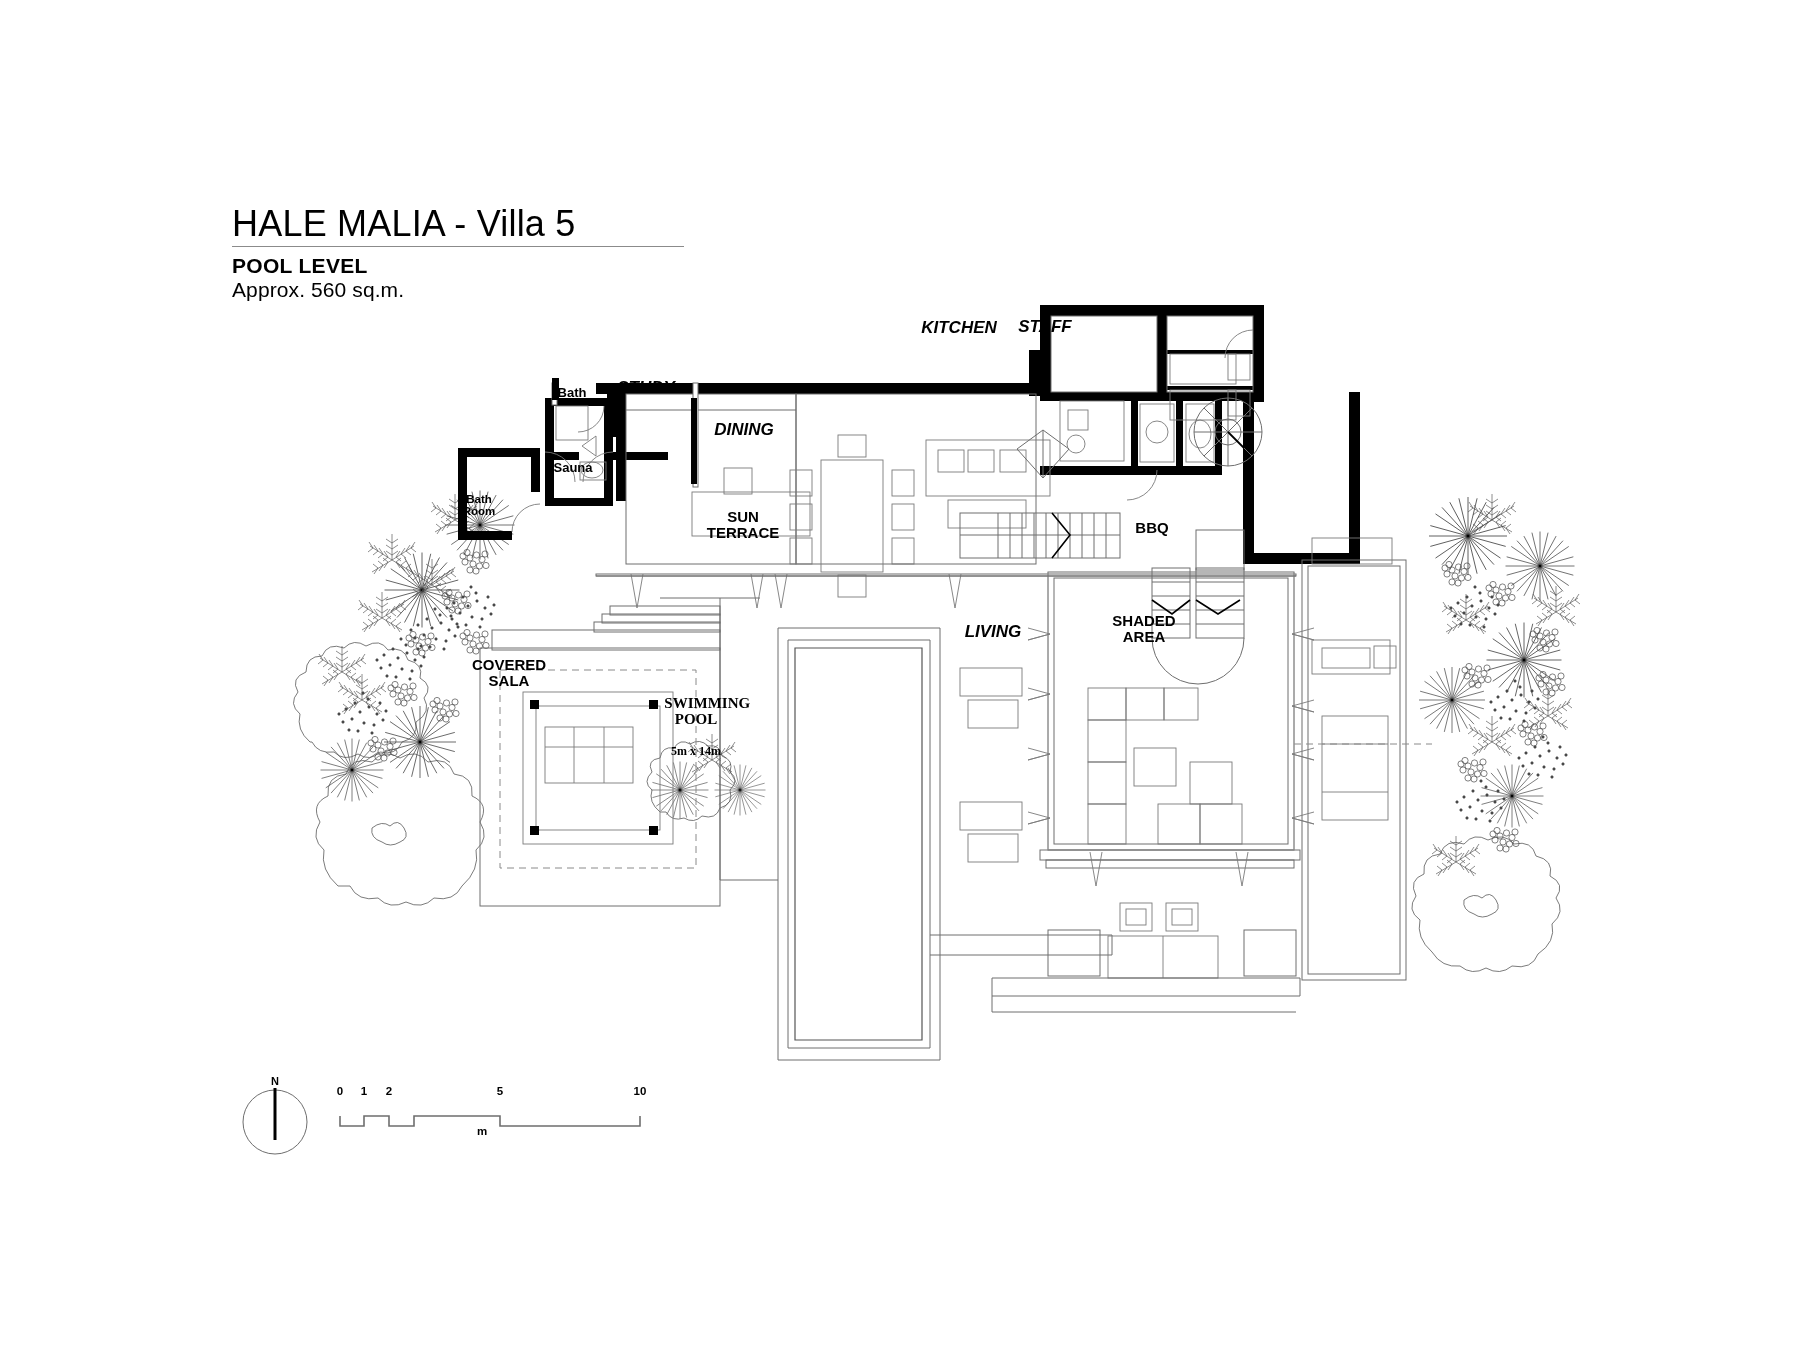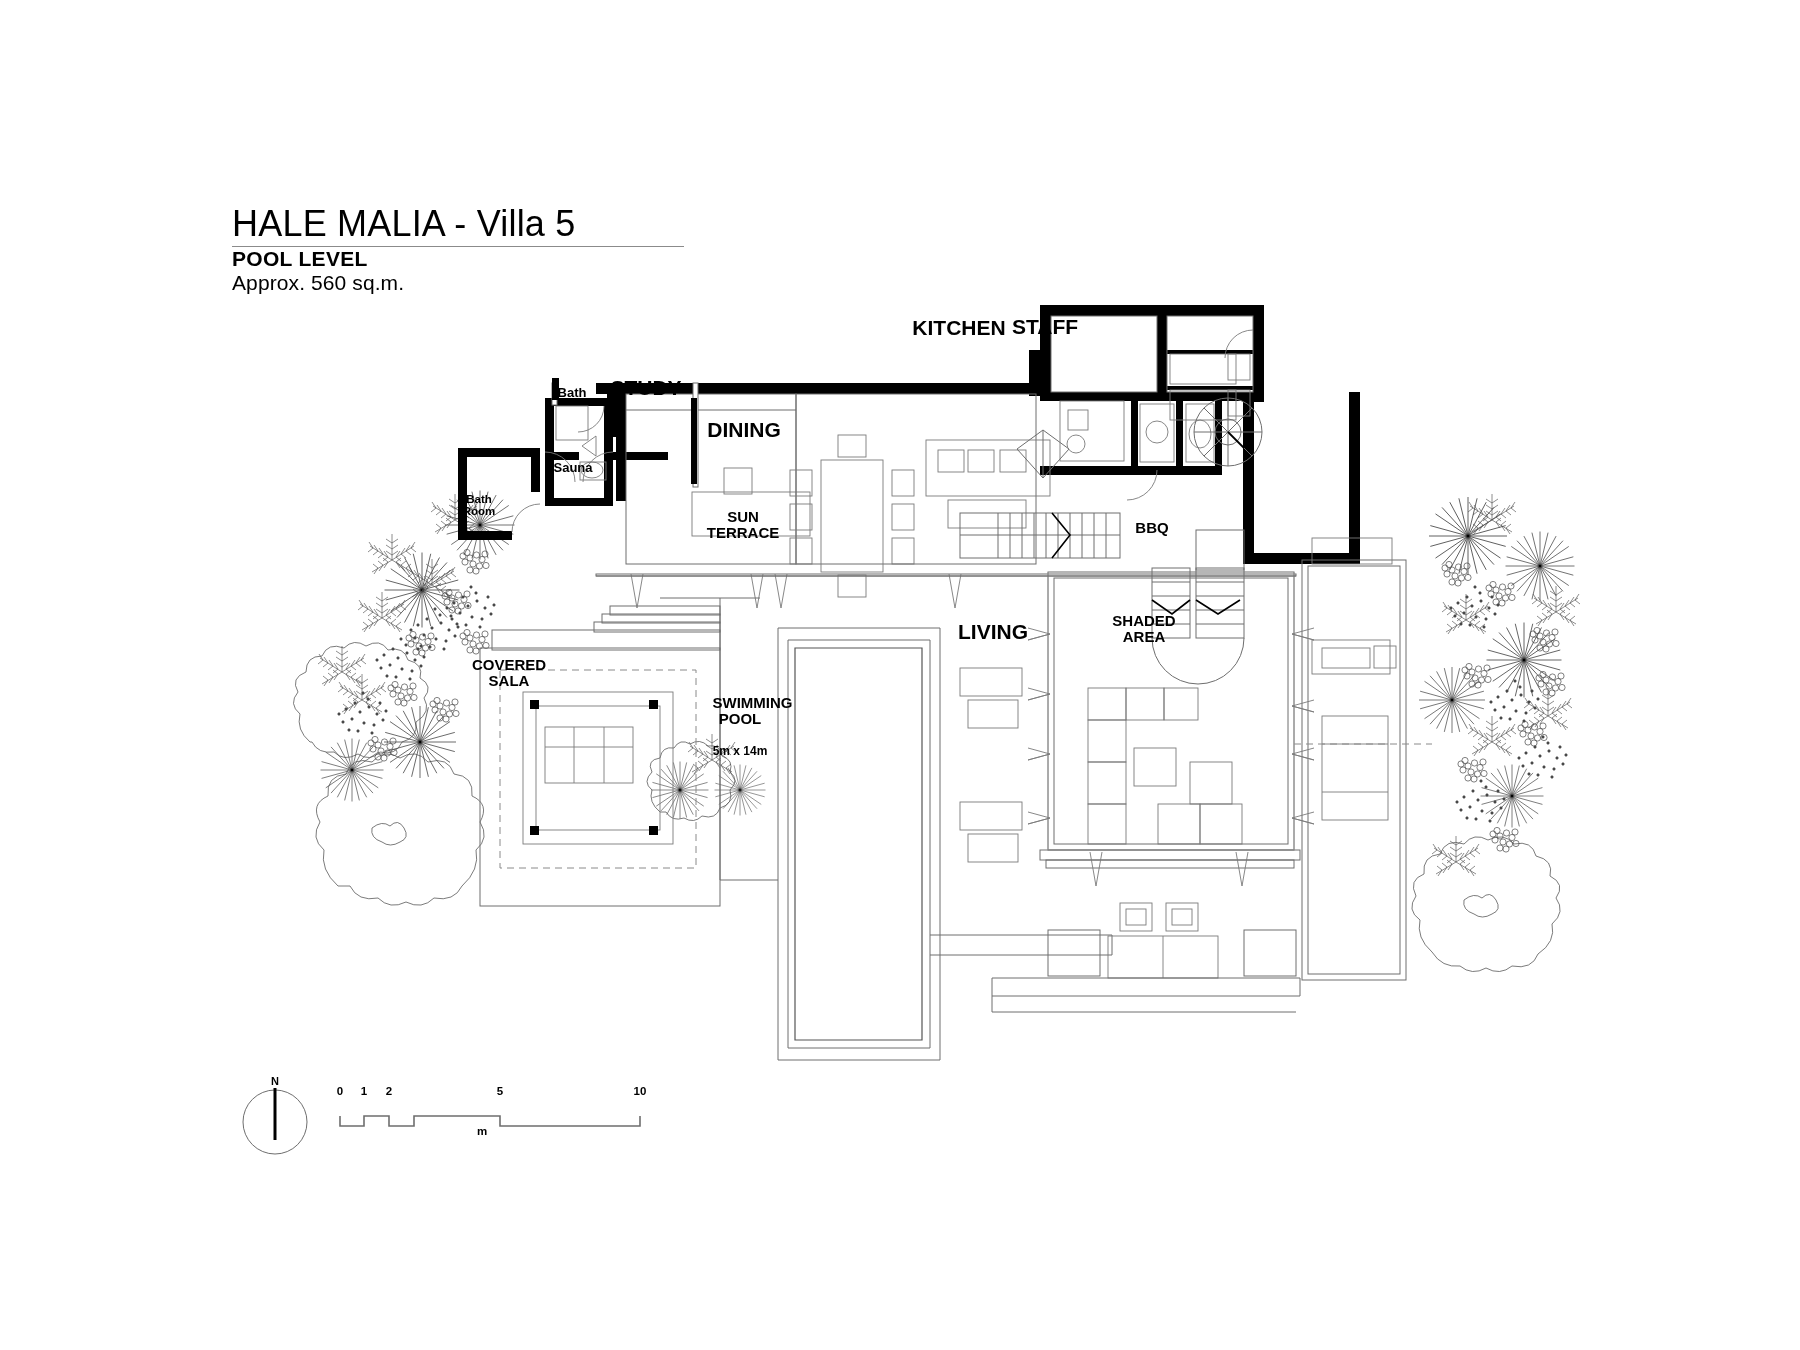--- a/index.html
+++ b/index.html
@@ -40,20 +40,21 @@
     white-space: nowrap;
   }
   .title-rule {
     margin-top: 3px;
     border-top: 1px solid #8b8b8b;
     width: 452px;
   }
   .title-sub {
     font-size: 21px;
     font-weight: bold;
+    margin-top: 7px;
     letter-spacing: 0.3px;
   }
   .title-area {
     font-size: 21px;
     font-weight: 400;
     margin-top: 0;
     letter-spacing: 0.1px;
   }
 
   
@@ -69,21 +70,21 @@
     font-family: "Liberation Sans", sans-serif;
     font-weight: bold;
     color: #000;
     text-align: center;
     line-height: 1.08;
     white-space: pre;
     background: transparent;
     transform: translate(-50%, -50%);
     pointer-events: auto;
   }
-  .rlabel.big   { font-size: 21px; }
+  .rlabel.big   { font-size: 17px; font-style: italic; }
   .rlabel.med   { font-size: 15px; }
   .rlabel.small { font-size: 13px; text-align: right; }
   .rlabel.tiny  { font-size: 11.5px; }
   .rlabel .dim  { display:block; font-size: 12px; font-weight: bold; margin-top:1px; }
 
   
   .compass {
     position: absolute;
     left: 239px;
     top: 1075px;
@@ -605,21 +606,21 @@
     <div class="rlabel tiny" style="left:479px;  top:505px;">Bath
 Room</div>
     <div class="rlabel med" style="left:743px;  top:525px;">SUN
 TERRACE</div>
     <div class="rlabel med" style="left:1152px; top:528px;">BBQ</div>
     <div class="rlabel med" style="left:1144px; top:606px;margin-top:23px;">SHADED
 AREA</div>
     <div class="rlabel big" style="left:993px;  top:632px;text-align:right;">LIVING</div>
     <div class="rlabel med" style="left:509px;  top:673px;">COVERED
 SALA</div>
-    <div class="rlabel med" style="left:740px;  top:735px;">
+    <div class="rlabel med" style="left:696px;  top:735px;font-family:Liberation Serif, serif;">
       <span>SWIMMING
 POOL</span>
       <span class="dim">5m x 14m</span>
     </div>
   </div>
 
   <div class="compass">
     <div class="compass-n">N</div>
   </div>
 

